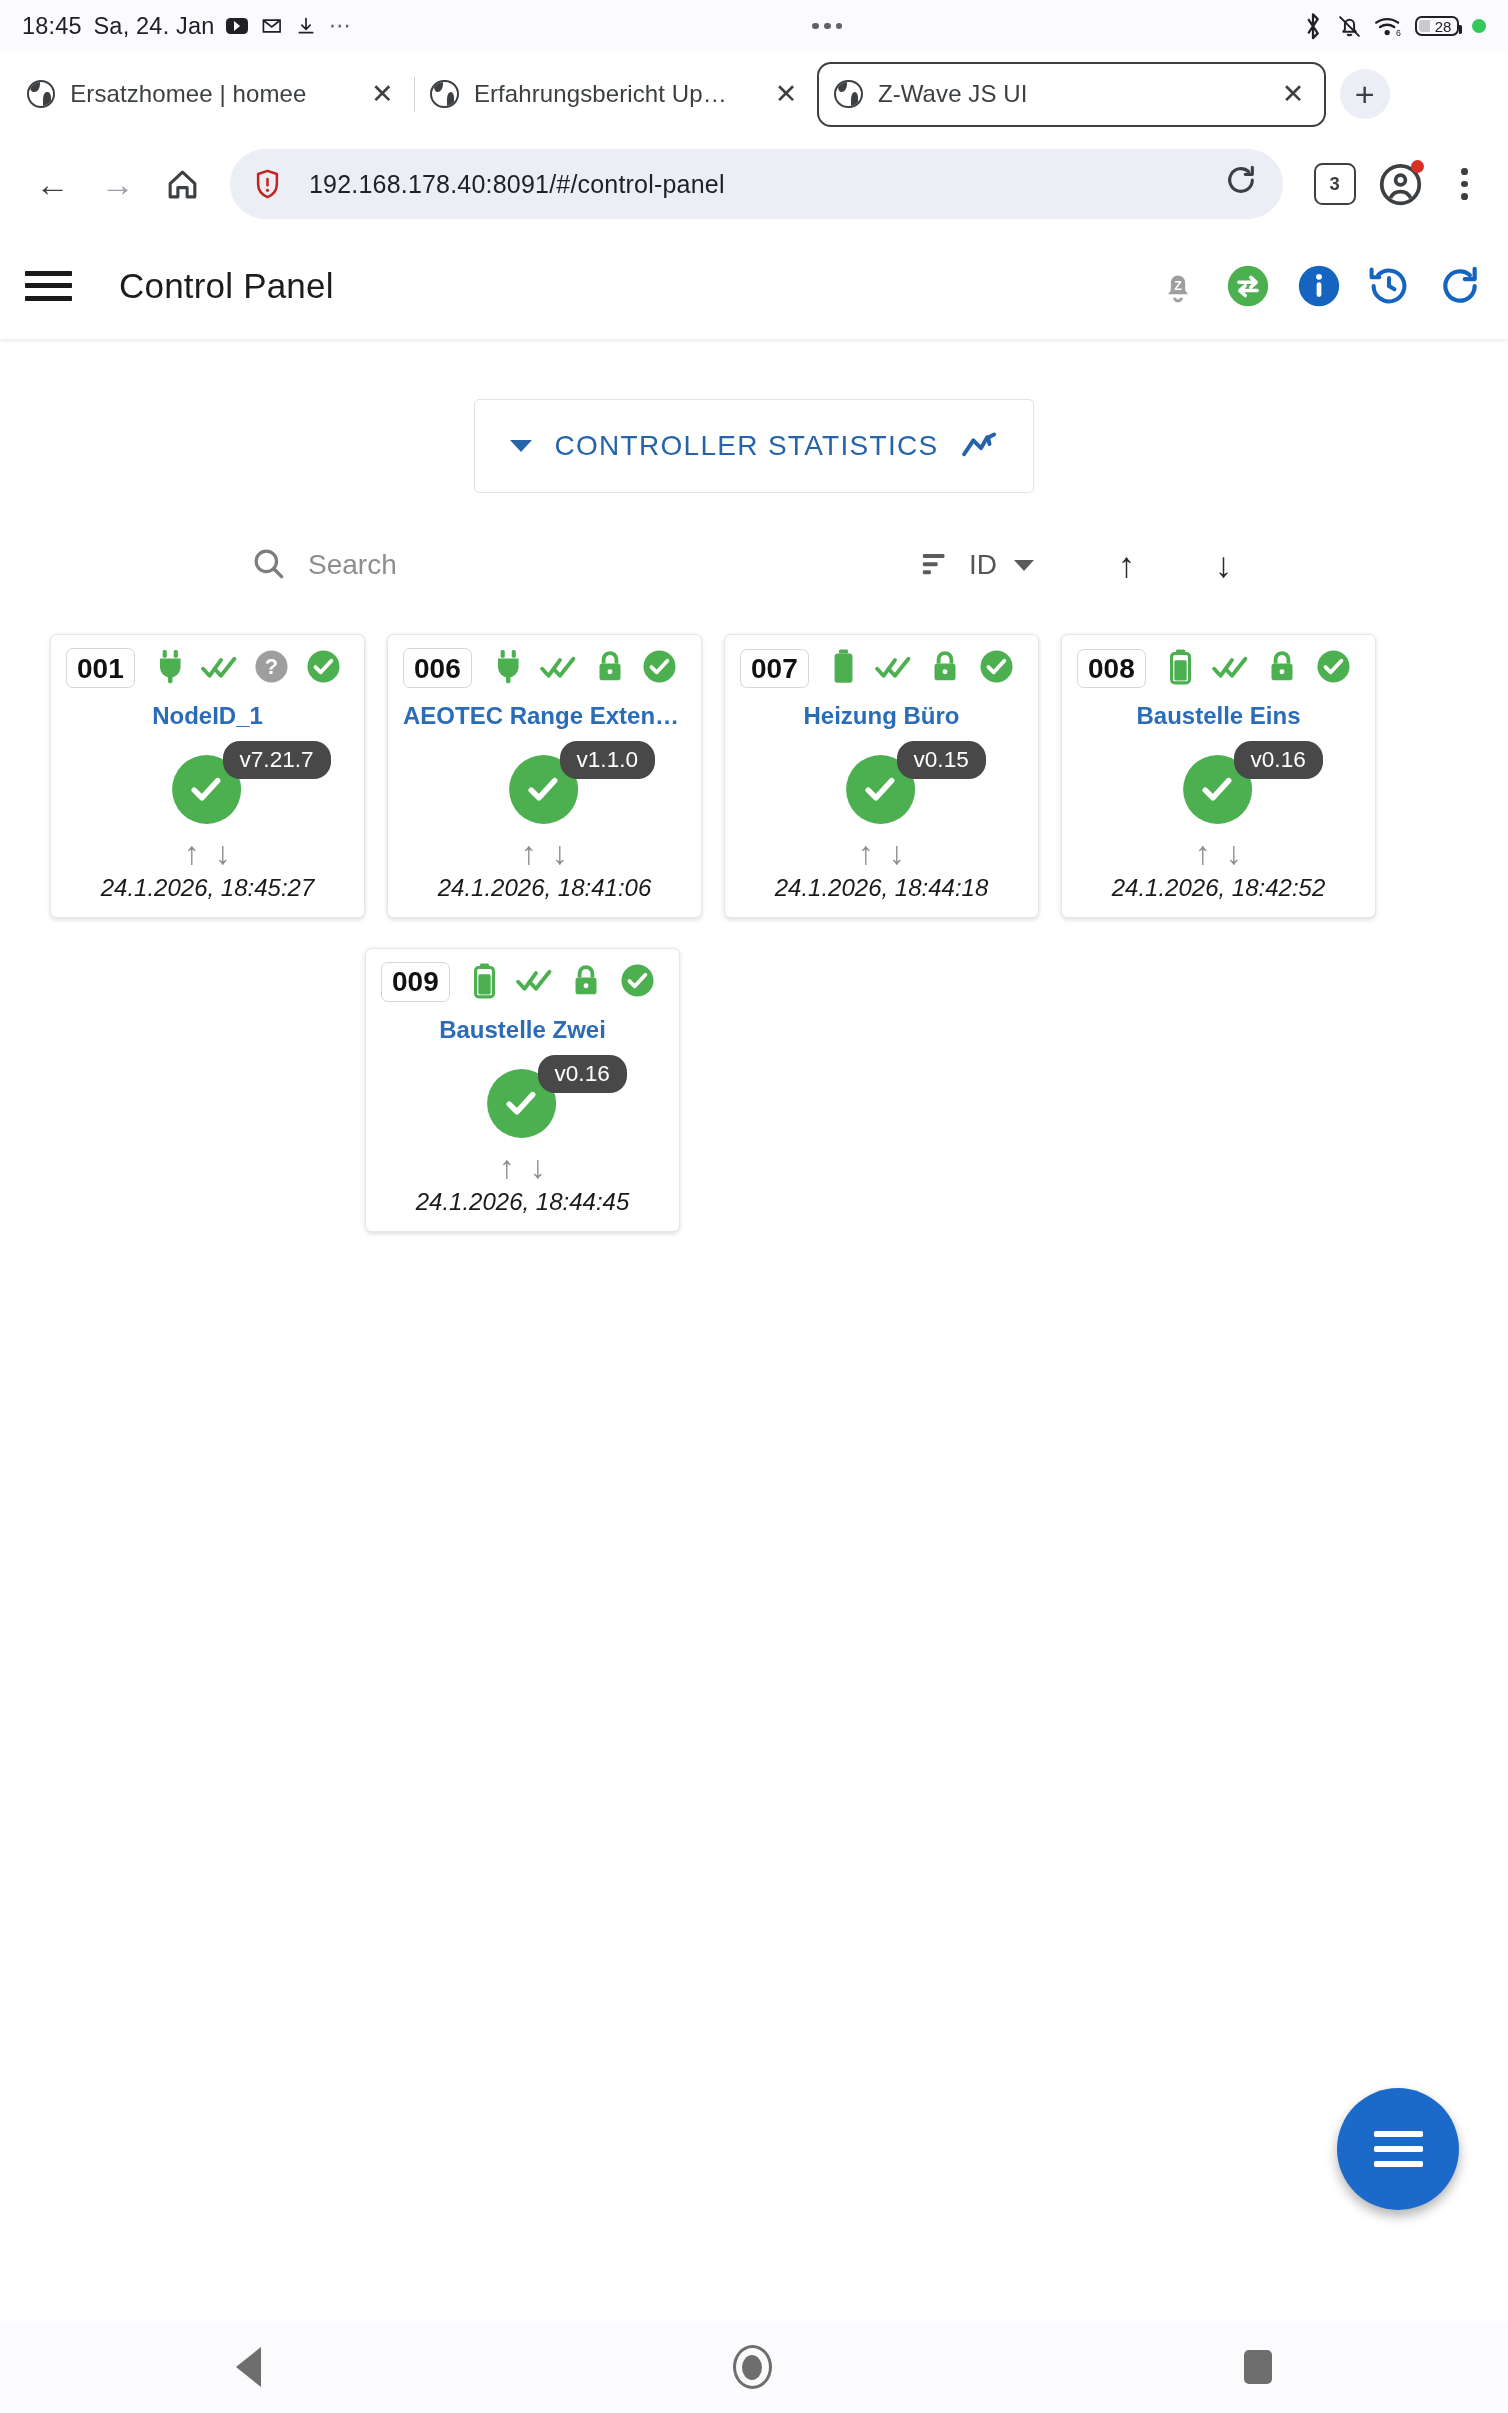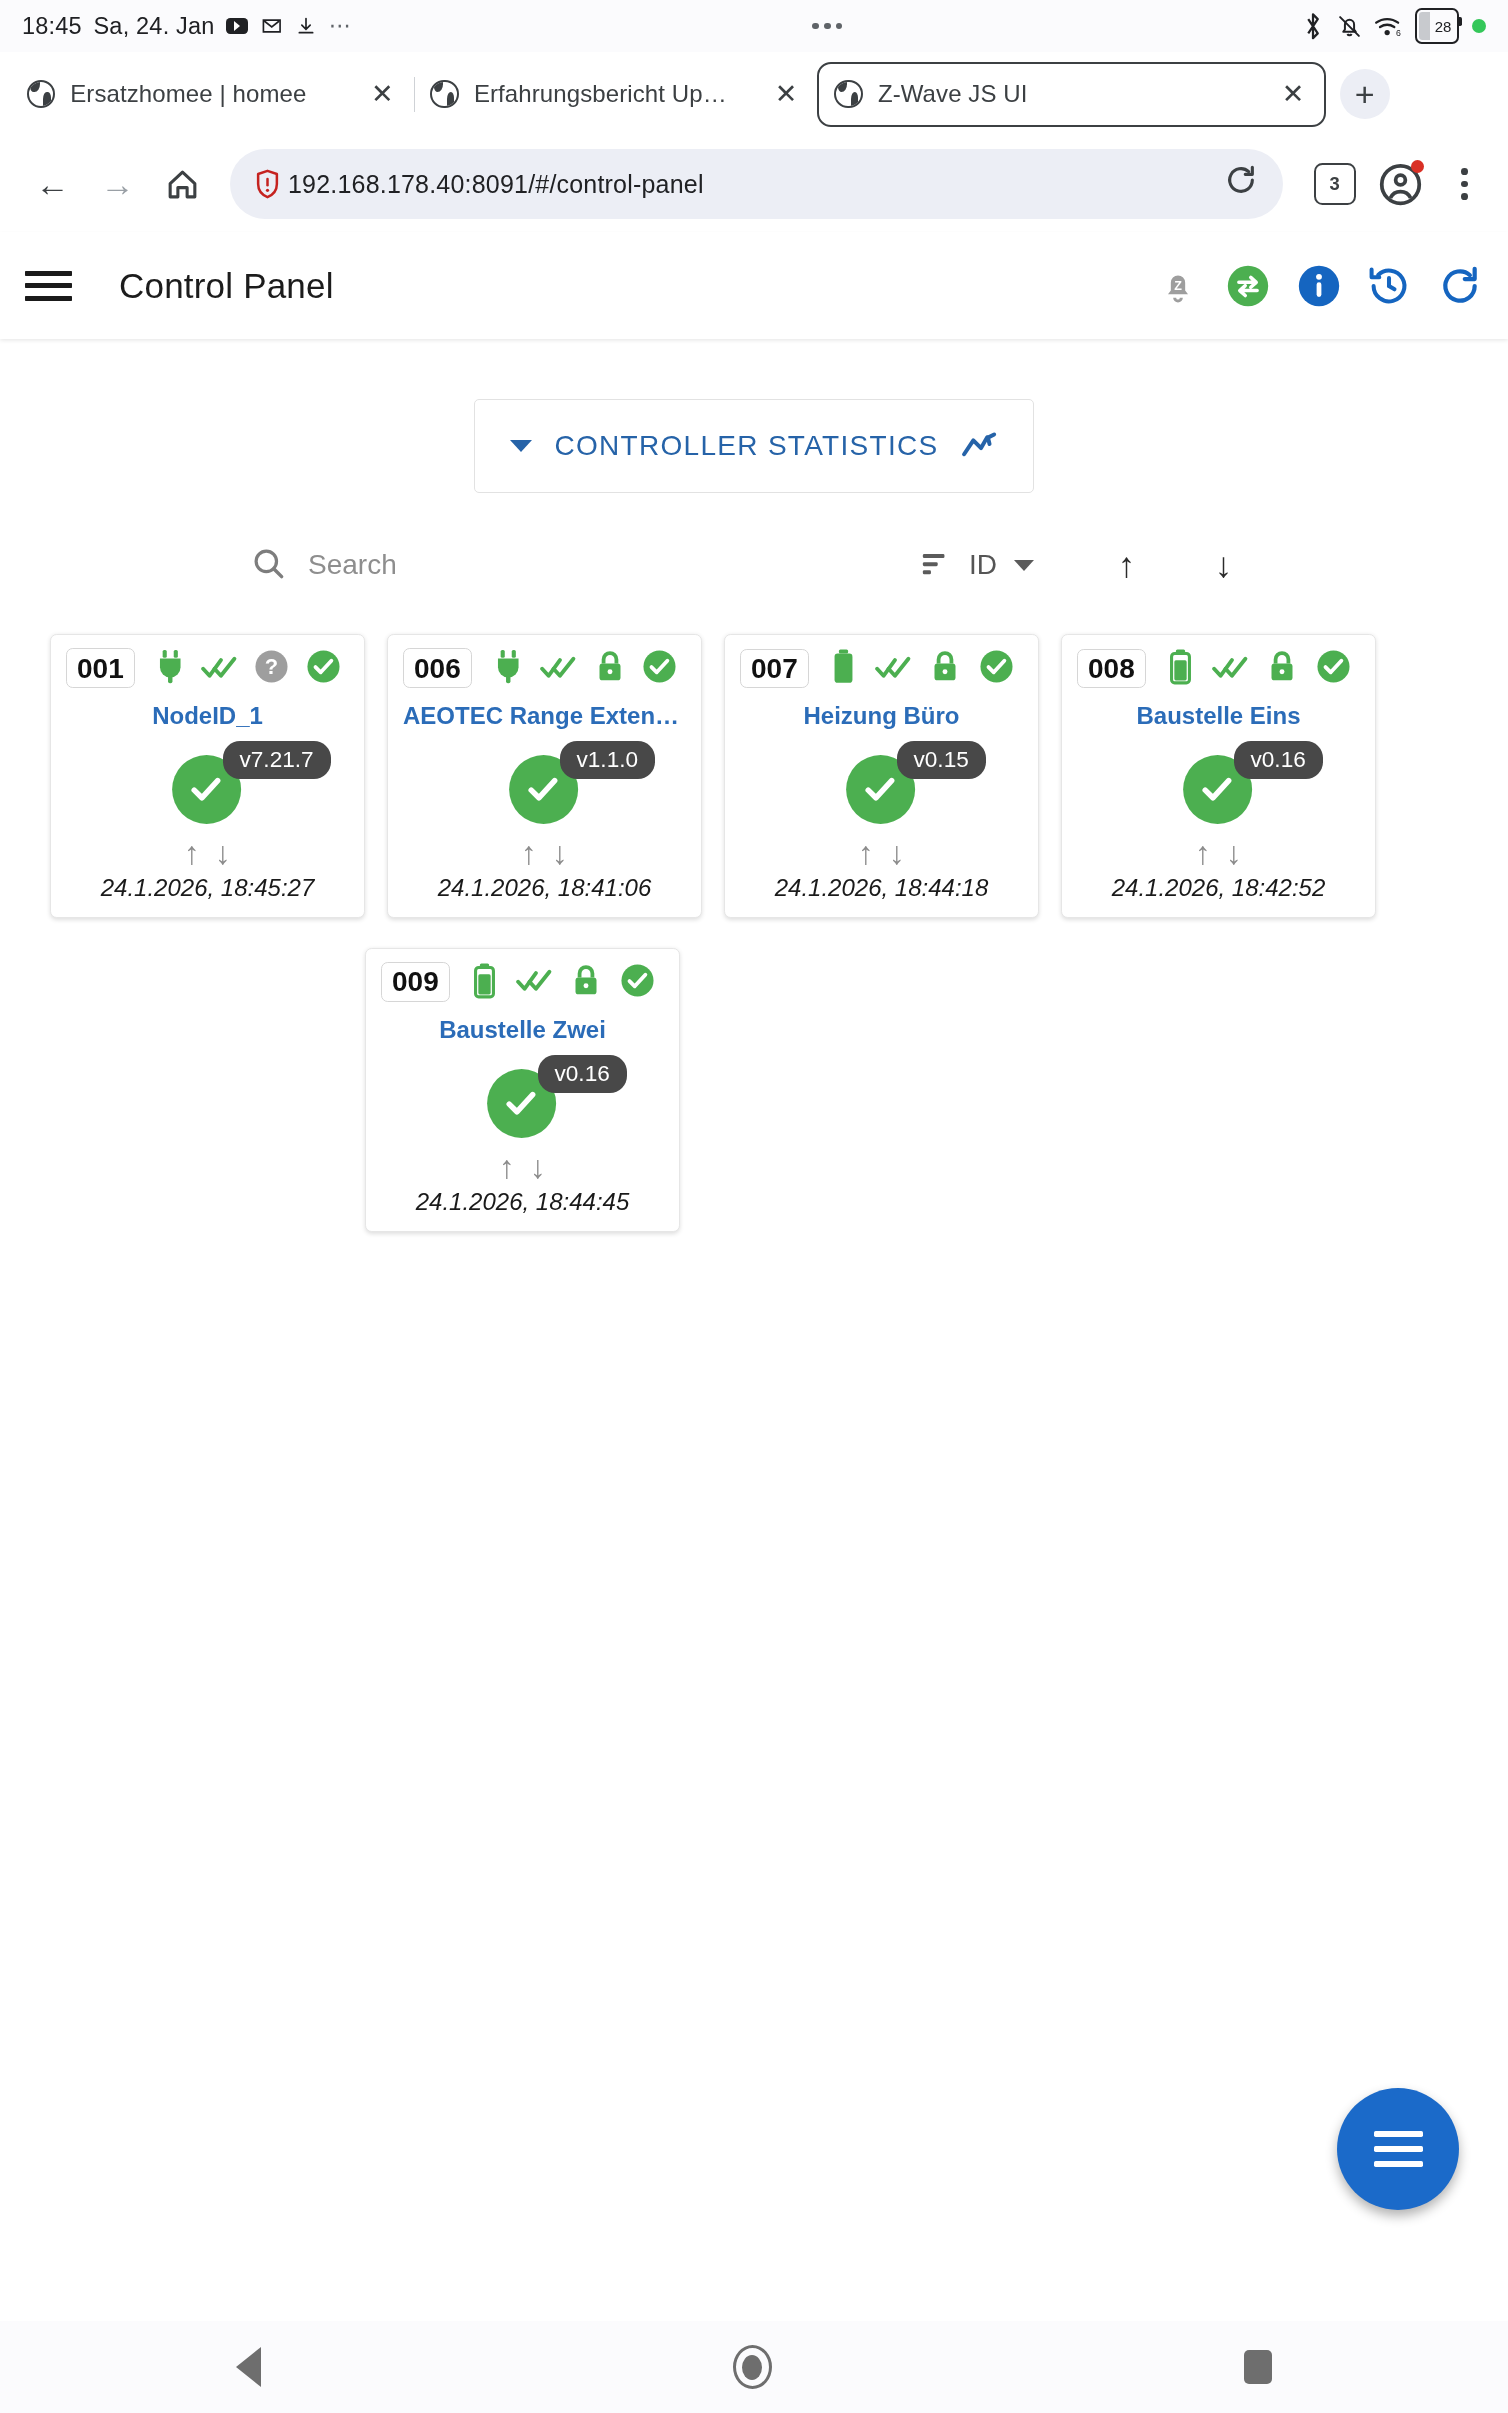--- a/index.html
+++ b/index.html
@@ -21,21 +21,21 @@
   .sb-time { font-size: 23.5px; color: #202124; letter-spacing: 0.2px; }
   .sb-date { font-size: 23.5px; color: #202124; letter-spacing: 0.2px; text-align: center; }
   .sb-center { flex: 1; display: flex; justify-content: center; align-items: center; }
   .sb-dots { display: flex; gap: 5px; }
   .sb-dots i { width: 6.7px; height: 6.7px; border-radius: 50%; background: #5f6368; display: block; }
   .sb-right { display: flex; align-items: center; gap: 12.6px; }
   .yt-icon { width: 22px; height: 16px; background: #202124; border-radius: 4.2px; position: relative; }
   .yt-icon::after { content:""; position:absolute; left:7.5px; top:3.4px; border-left: 6.7px solid #fff;
     border-top: 5px solid transparent; border-bottom: 5px solid transparent; }
   .battery-chip {
-    width: 44px; height: 36px; border: 2.1px solid #202124; border-radius: 6.7px;
+    width: 44px; height: 20px; border: 2.1px solid #202124; border-radius: 6.7px;
     display: flex; align-items: center; justify-content: flex-end; position: relative; padding-right: 2.5px;
   }
   .battery-chip span { font-size: 15px; color: #202124; font-weight: 500; z-index:2; padding-right:3.4px;}
   .battery-chip::before { content:""; position:absolute; left:1.7px; top:1.7px; bottom:1.7px; width: 11px;
     background:#c8cace; border-radius: 3.4px 0 0 3.4px;}
   .battery-chip::after { content:""; position:absolute; right:-5px; top:6.7px; width:3.4px; height:9.2px;
     background:#202124; border-radius:0 1.7px 1.7px 0;}
   .green-dot { width: 14.2px; height: 14.2px; border-radius: 50%; background: #34c759; }
 
   
@@ -71,21 +71,21 @@
     line-height: 1; flex: 0 0 50px; font-weight: 300;
   }
 
   
   .omni-row { height: 96px; background: #ffffff; display: flex; align-items: center;
     padding: 0 20px; gap: 0; flex: 0 0 96px; }
   .nav-btn { width: 65px; height: 65px; display: flex; align-items: center; justify-content: center;
     color: #3c4043; font-size: 34px; line-height: 1; }
   .nav-btn.fwd { color: #9aa0a6; }
   .omnibox { flex: 1; height: 70px; background: #eceef5; border-radius: 37px;
-    display: flex; align-items: center; padding: 0 25px; gap: 8px; margin: 0 8.4px 0 15px; }
+    display: flex; align-items: center; padding: 0 25px; gap: 29px; margin: 0 8.4px 0 15px; }
   .shield { width: 25px; height: 30px; position: relative; flex: 0 0 25px; }
   .shield svg { display: block; }
   .url { font-size: 25px; color: #202124; white-space: nowrap; overflow: hidden; flex: 1; letter-spacing: 0.2px;}
   .reload { font-size: 32px; color: #3c4043; padding-left: 10px; }
   .tabcount { width: 42px; height: 42px; border: 2.9px solid #3c4043; border-radius: 8.4px;
     display: flex; align-items: center; justify-content: center; font-size: 18.4px; color: #3c4043;
     font-weight: 600; margin-left: 22px; flex: 0 0 42px; }
   .profile { width: 45px; height: 45px; margin-left: 22px; position: relative; flex: 0 0 45px; }
   .profile .red { position: absolute; right: -1.7px; top: -1.7px; width: 13.4px; height: 13.4px;
     border-radius: 50%; background: #d93025; }

